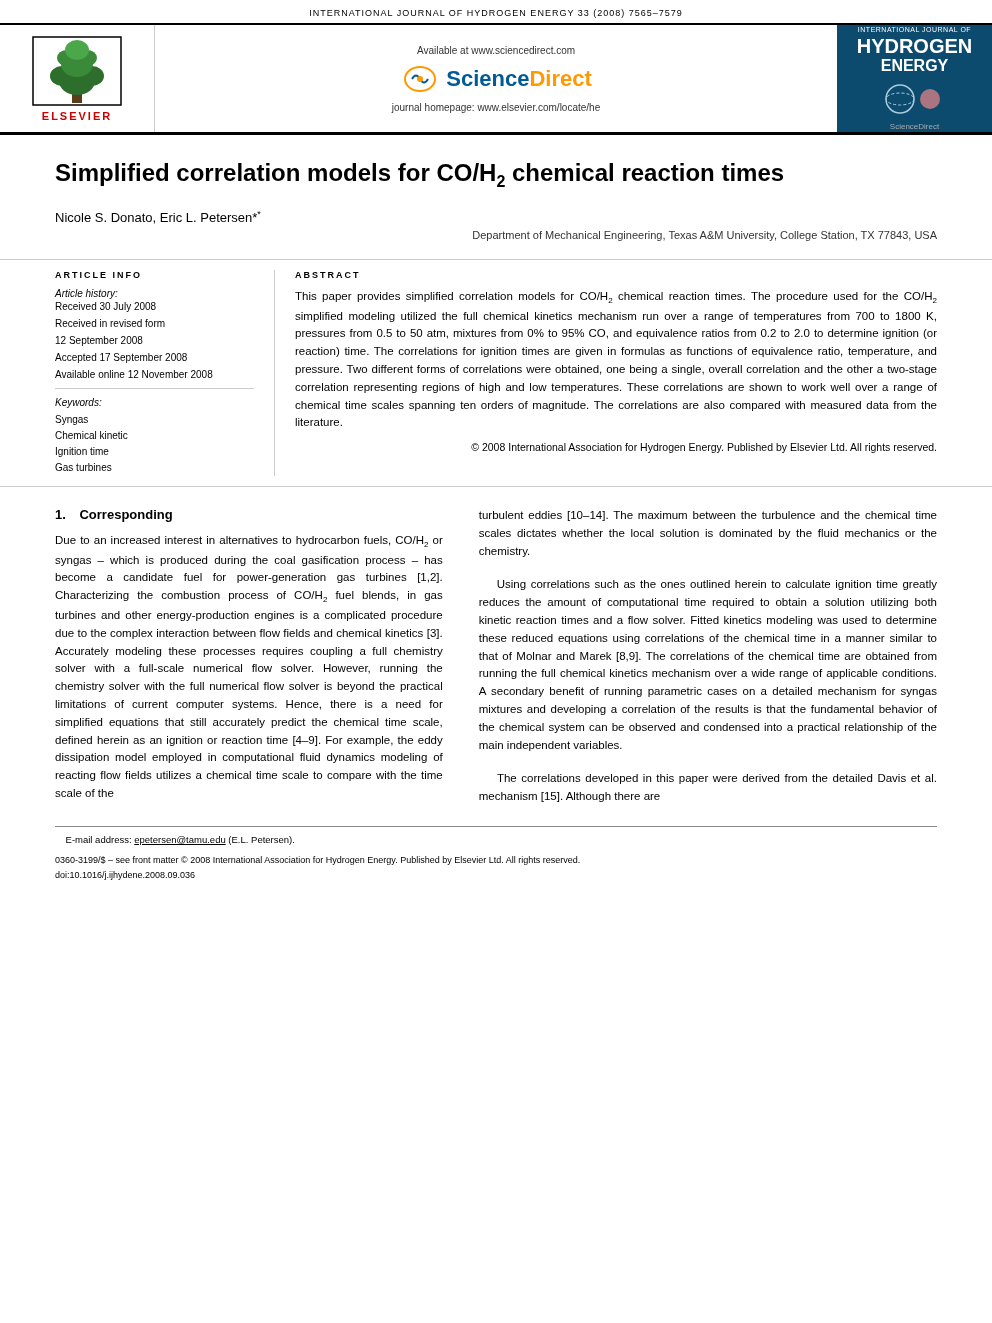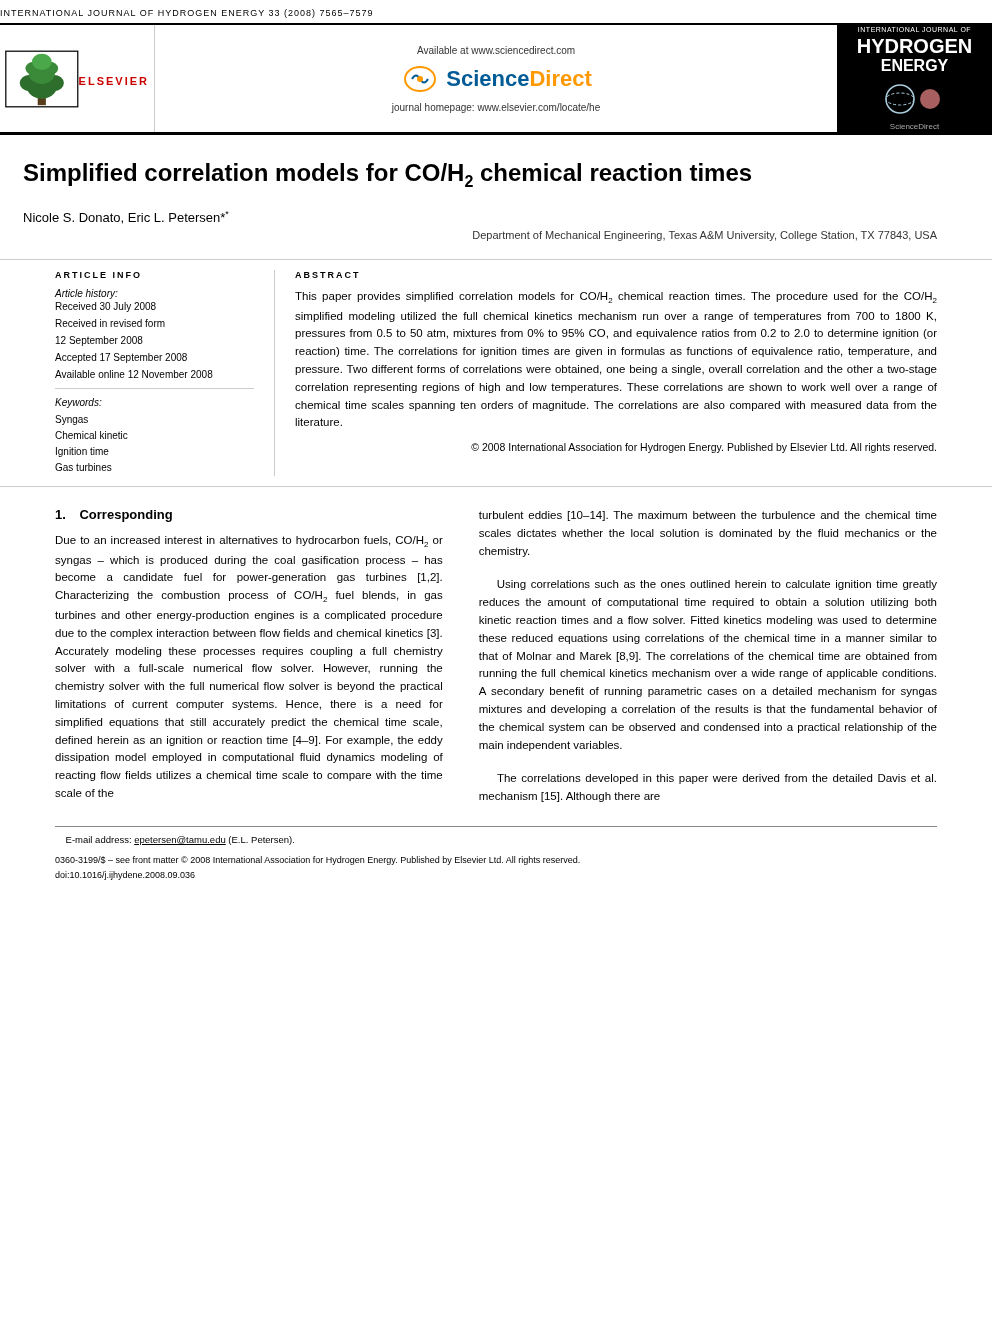--- a/index.html
+++ b/index.html
@@ -12,38 +12,40 @@
       min-height: 1323px;
     }
     .page {
       width: 992px;
       min-height: 1323px;
       background: #fff;
       position: relative;
     }
     
     .journal-header {
+      text-align: center;
       font-size: 9px;
       letter-spacing: 1px;
       text-transform: uppercase;
       padding: 8px 0 5px 0;
       border-bottom: 2px solid #000;
       font-family: Arial, sans-serif;
     }
     
     .banner {
       display: flex;
       align-items: stretch;
       border-bottom: 3px solid #000;
       height: 110px;
     }
     .banner-left {
       width: 155px;
       background: #fff;
       display: flex;
+      flex-direction: column;
       align-items: center;
       justify-content: center;
       border-right: 1px solid #ccc;
       padding: 5px;
     }
     .elsevier-tree {
       width: 90px;
       height: 70px;
     }
     .elsevier-label {
@@ -88,21 +90,21 @@
     .sd-text span {
       color: #f90;
     }
     .journal-homepage {
       font-size: 10px;
       font-family: Arial, sans-serif;
       color: #333;
     }
     .banner-right {
       width: 155px;
-      background: #000000;
+      background: #0c4a6e;
       display: flex;
       flex-direction: column;
       align-items: center;
       justify-content: center;
       padding: 8px;
       color: #fff;
     }
     .ije-header {
       font-size: 7px;
       text-align: center;
@@ -124,21 +126,21 @@
       display: block;
     }
     .ije-subtitle {
       font-size: 9px;
       text-align: center;
       font-family: Arial, sans-serif;
       margin-top: 2px;
     }
     
     .article-title-section {
-      padding: 22px 55px 10px 23px;
+      padding: 22px 55px 10px 55px;
       border-bottom: 1px solid #ccc;
     }
     .article-main-title {
       font-size: 24px;
       font-weight: bold;
       font-family: Arial, sans-serif;
       line-height: 1.3;
       margin-bottom: 16px;
     }
     .article-main-title sub {

